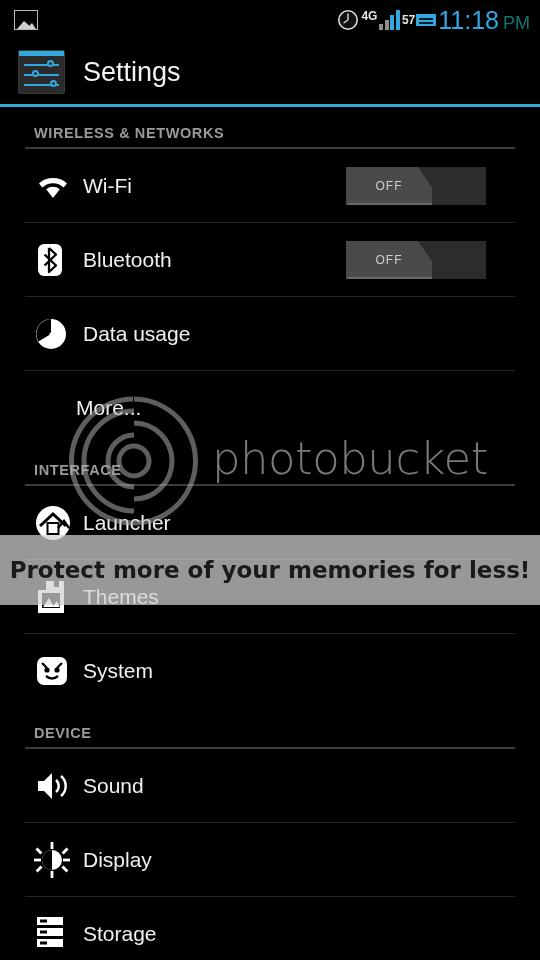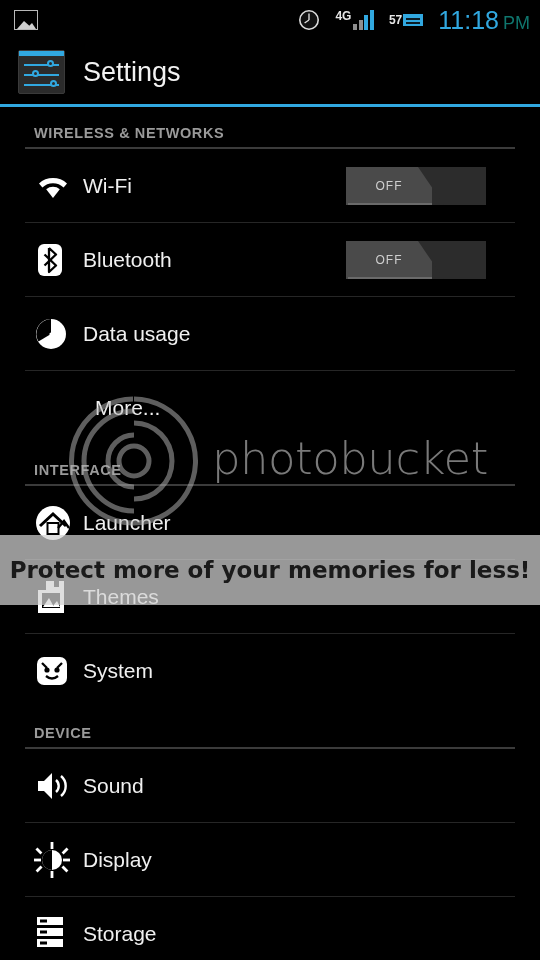--- a/index.html
+++ b/index.html
@@ -12,21 +12,21 @@
   #screen { position:relative; width:540px; height:960px; background:#000; overflow:hidden; }
 
   
   .statusbar {
     position:relative; height:40px; width:100%;
     background:#000; display:flex; align-items:center;
   }
   .sb-left { display:flex; align-items:center; padding-left:14px; gap:8px; }
   .sb-right {
     position:absolute; right:10px; top:0; height:40px;
-    display:flex; align-items:center; gap:15px;text-align:center;
+    display:flex; align-items:center; gap:2px;text-align:center;
   }
   .gallery-icon {
     width:24px; height:20px; border:1.6px solid #b9b9b9;
     position:relative; overflow:hidden; background:#000;
   }
   .gallery-icon::after {
     content:""; position:absolute; left:2px; bottom:0px;
     width:0; height:0;
     border-left:7px solid transparent; border-right:9px solid transparent;
     border-bottom:8px solid #cfcfcf;
@@ -114,21 +114,21 @@
   }
   .row-ico {
     width:46px; flex:none; display:flex; align-items:center; justify-content:flex-start;
   }
   .row-label {
     font-size:21px; color:#f0f0f0; margin-left:3px; font-weight:400;
   }
   .row-rule {
     height:1px; background:#262626; margin:0 25px;
   }
-  .row-indent { padding-left:95px; }
+  .row-indent { padding-left:76px; }
 
   
   .switch {
     position:absolute; right:54px; top:50%; transform:translateY(-50%);
     width:140px; height:38px; background:#2c2c2c; overflow:hidden;
   }
   .switch .thumb {
     position:absolute; left:0; top:0; width:86px; height:100%;
     background:#4a4a4a;
   }

